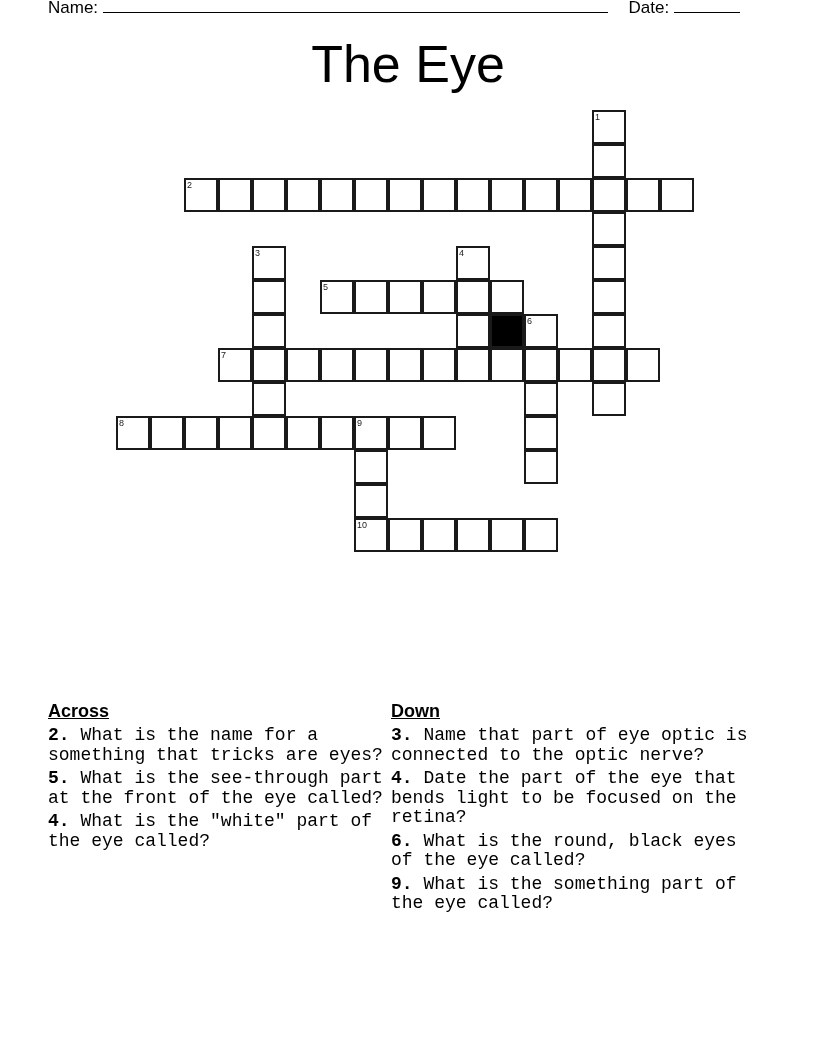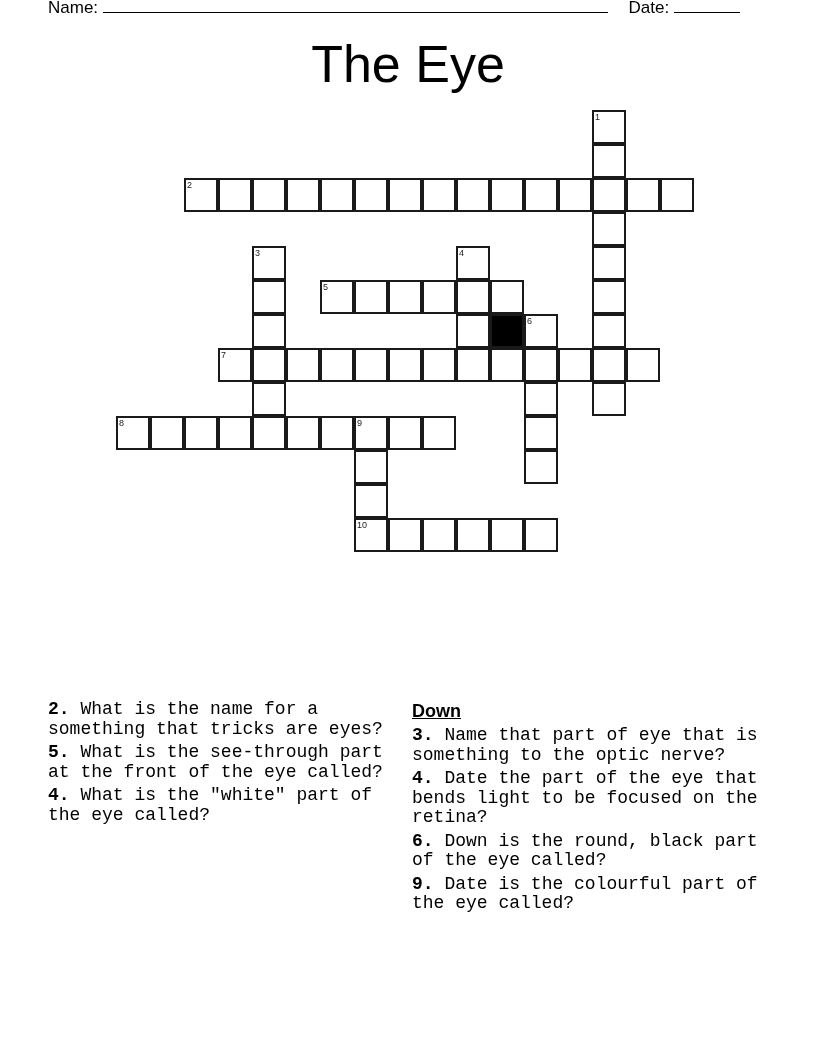--- a/index.html
+++ b/index.html
@@ -10,21 +10,21 @@
   .header .line { display: inline-block; border-bottom: 1px solid #000; height: 14px; vertical-align: baseline; }
   .title { position: absolute; top: 32px; left: 0; width: 816px; text-align: center;
            font-size: 52px; line-height: 64px; }
   .grid { position: absolute; left: 0; top: 0; width: 816px; height: 600px; }
   .cell { position: absolute; width: 34px; height: 34px; box-sizing: border-box;
           border: 2px solid #1a1a1a; background: #fff; margin-left: -1px; margin-top: -1px; }
   .cell.black { background: #000; }
   .cell .num { position: absolute; top: 0px; left: 1px; font-size: 9px; line-height: 10px; color: #222; }
   .clues { position: absolute; top: 700px; font-size: 18px; line-height: 19.5px; }
   .clues.across { left: 48px; width: 350px; }
-  .clues.down { left: 412px; width: 370px; }
+  .clues.down { left: 391px; width: 370px; }
   .clues h3 { margin: 0 0 4px 0; font-size: 18px; font-weight: bold; text-decoration: underline; line-height: 22px; }
   .clue { margin-bottom: 4px; font-family: Liberation Mono, monospace; }
   .clue b { font-weight: bold; }
 </style>
 </head>
 <body>
 
 <div class="header">
   <span class="field">
     <span>Name:</span>
@@ -125,28 +125,29 @@
     </div>
     <div class="cell" style="left: 389px; top: 519px;"></div>
     <div class="cell" style="left: 423px; top: 519px;"></div>
     <div class="cell" style="left: 457px; top: 519px;"></div>
     <div class="cell" style="left: 491px; top: 519px;"></div>
     <div class="cell" style="left: 525px; top: 519px;"></div>
     <div class="cell black" style="left: 491px; top: 315px;"></div>
   </div>
 
 <div class="clues across">
+  <h3>Across</h3>
   <div id="across-list">
       <div class="clue"><b>2.</b><span> What is the name for a something that tricks are eyes?</span></div>
       <div class="clue"><b>5.</b><span> What is the see-through part at the front of the eye called?</span></div>
       <div class="clue"><b>4.</b><span> What is the "white" part of the eye called?</span></div>
     </div>
 </div>
 
 <div class="clues down">
   <h3>Down</h3>
   <div id="down-list">
-      <div class="clue"><b>3.</b><span> Name that part of eye that is something to the optic nerve?</span></div>
+      <div class="clue"><b>3.</b><span> Name that part of eye optic is connected to the optic nerve?</span></div>
       <div class="clue"><b>4.</b><span> Date the part of the eye that bends light to be focused on the retina?</span></div>
-      <div class="clue"><b>6.</b><span> Down is the round, black part of the eye called?</span></div>
-      <div class="clue"><b>9.</b><span> Date is the colourful part of the eye called?</span></div>
+      <div class="clue"><b>6.</b><span> What is the round, black eyes of the eye called?</span></div>
+      <div class="clue"><b>9.</b><span> What is the something part of the eye called?</span></div>
     </div>
 </div>
 
 </body></html>

